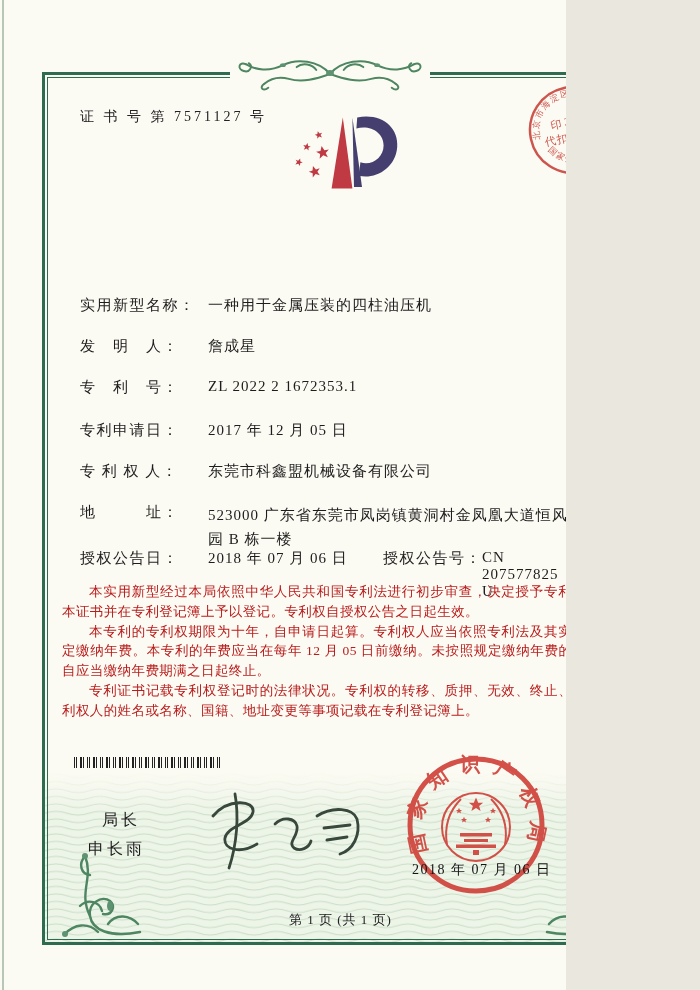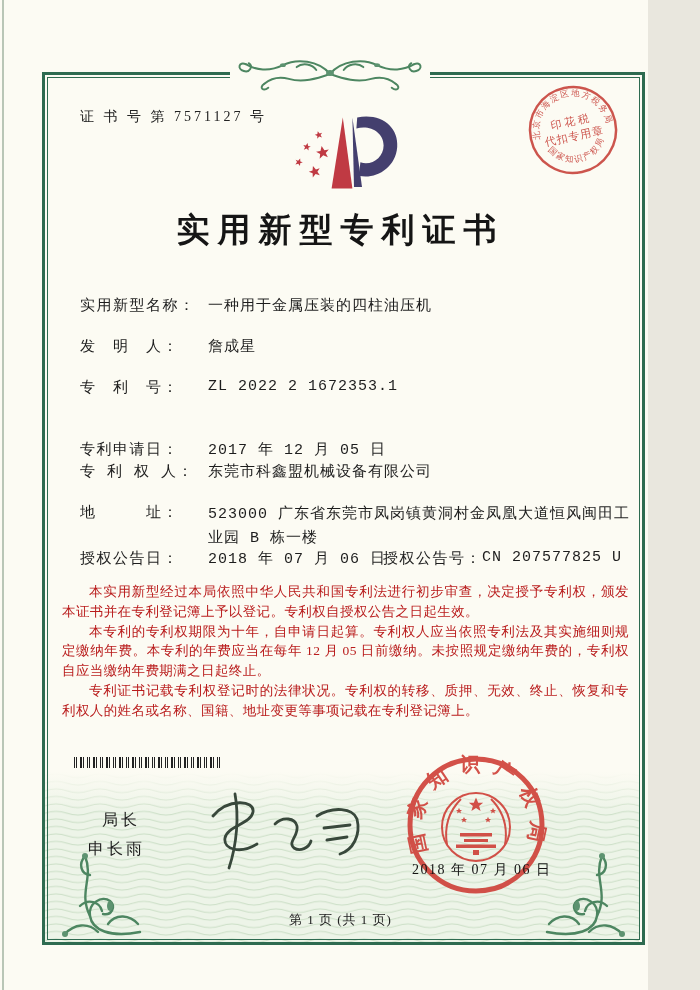--- a/index.html
+++ b/index.html
@@ -3,21 +3,21 @@
 <meta charset="utf-8">
 <style>
   html,body{margin:0;padding:0;}
   body{
     width:700px;height:990px;
     background:#e9e7de;
     font-family:"Liberation Serif", serif;
     position:relative;
   }
   .page{
-    position:absolute;left:0;top:0;width:648px;height:990px;
+    position:absolute;left:0;top:0;width:566px;height:990px;
     background:#fcfbf3;overflow:hidden;
   }
   .abs{position:absolute;}
   .edge{position:absolute;}
   .edge-left{left:2px;top:0;width:2px;height:990px;background:#b9c6b6;}
   .edge-right{left:688px;top:0;width:3px;height:990px;background:#6f7f72;}
   .cert-border{
     left:42px;top:72px;width:597px;height:867px;
     border:3px solid #2e6b50;z-index:6;pointer-events:none;
   }
@@ -33,21 +33,21 @@
     left:80px;top:108px;font-size:14px;letter-spacing:3px;color:#222;z-index:3;
   }
   .logo{left:282px;top:106px;width:120px;height:94px;z-index:3;}
   .title{
     left:42px;top:208px;width:597px;text-align:center;
     font-size:33px;font-weight:bold;letter-spacing:8px;color:#151515;z-index:3;
   }
   .tax-stamp{left:507px;top:64px;width:132px;height:132px;z-index:4;
     transform:rotate(-12deg);opacity:.92;}
   .fields{z-index:3;}
-  .field-row{position:absolute;left:80px;display:flex;font-size:15px;color:#1d1d1d;font-family:Liberation Mono, monospace;}
+  .field-row{position:absolute;left:80px;display:flex;font-size:15px;color:#1d1d1d;}
   .field-label{width:128px;letter-spacing:1.5px;flex:none;}
   .field-value{letter-spacing:1px;}
   .addr-value{width:432px;line-height:24px;}
   .paragraphs{
     left:62px;top:582px;width:567px;z-index:3;
     font-size:13.5px;line-height:19.8px;color:#b91c1c;
     text-align:justify;letter-spacing:.4px;
   }
   .paragraphs p{margin:0;text-indent:2em;}
   .barcode{
@@ -166,21 +166,20 @@
     <path d="M94 8 C124 2 146 20 144 45 C142 72 116 86 96 81 L98 64 C112 69 127 58 127 43 C127 27 110 17 93 22 Z" fill="#443f6e"></path>
     <g fill="#c03a43">
       <use href="#star" transform="translate(46,30) scale(0.5) rotate(-15)"></use>
       <use href="#star" transform="translate(31,45) scale(0.5) rotate(10)"></use>
       <use href="#star" transform="translate(51,52) scale(0.85) rotate(-10)"></use>
       <use href="#star" transform="translate(21,64) scale(0.5) rotate(20)"></use>
       <use href="#star" transform="translate(41,76) scale(0.75) rotate(-18)"></use>
     </g>
   </svg>
 
-  <div class="abs title">实用新型专利证书</div>
 
   <svg class="abs tax-stamp" viewBox="0 0 132 132">
     <defs>
       <path id="ts-top" d="M36.6 83 A34 34 0 1 1 95.4 83"></path>
       <path id="ts-bot" d="M35.1 74.3 A32 32 0 0 0 96.9 74.3"></path>
     </defs>
     <circle cx="66" cy="66" r="43" fill="none" stroke="#c94840" stroke-width="2.5"></circle>
     <text font-size="8.5" fill="#c94840" letter-spacing="1.6" font-family="Liberation Serif, serif">
       <textPath href="#ts-top" startOffset="50%" text-anchor="middle">北京市海淀区地方税务局</textPath>
     </text>
@@ -197,21 +196,21 @@
       <span class="field-value">一种用于金属压装的四柱油压机</span>
     </div>
     <div class="field-row" style="top:337px">
       <span class="field-label">发　明　人：</span>
       <span class="field-value">詹成星</span>
     </div>
     <div class="field-row" style="top:378px">
       <span class="field-label">专　利　号：</span>
       <span class="field-value">ZL 2022 2 1672353.1</span>
     </div>
-    <div class="field-row" style="top:440px">
+    <div class="field-row" style="top:421px">
       <span class="field-label">专利申请日：</span>
       <span class="field-value">2017 年 12 月 05 日</span>
     </div>
     <div class="field-row" style="top:462px">
       <span class="field-label">专 利 权 人：</span>
       <span class="field-value">东莞市科鑫盟机械设备有限公司</span>
     </div>
     <div class="field-row" style="top:503px">
       <span class="field-label">地　　　址：</span>
       <span class="field-value addr-value">523000 广东省东莞市凤岗镇黄洞村金凤凰大道恒风闽田工业园 B 栋一楼</span>

